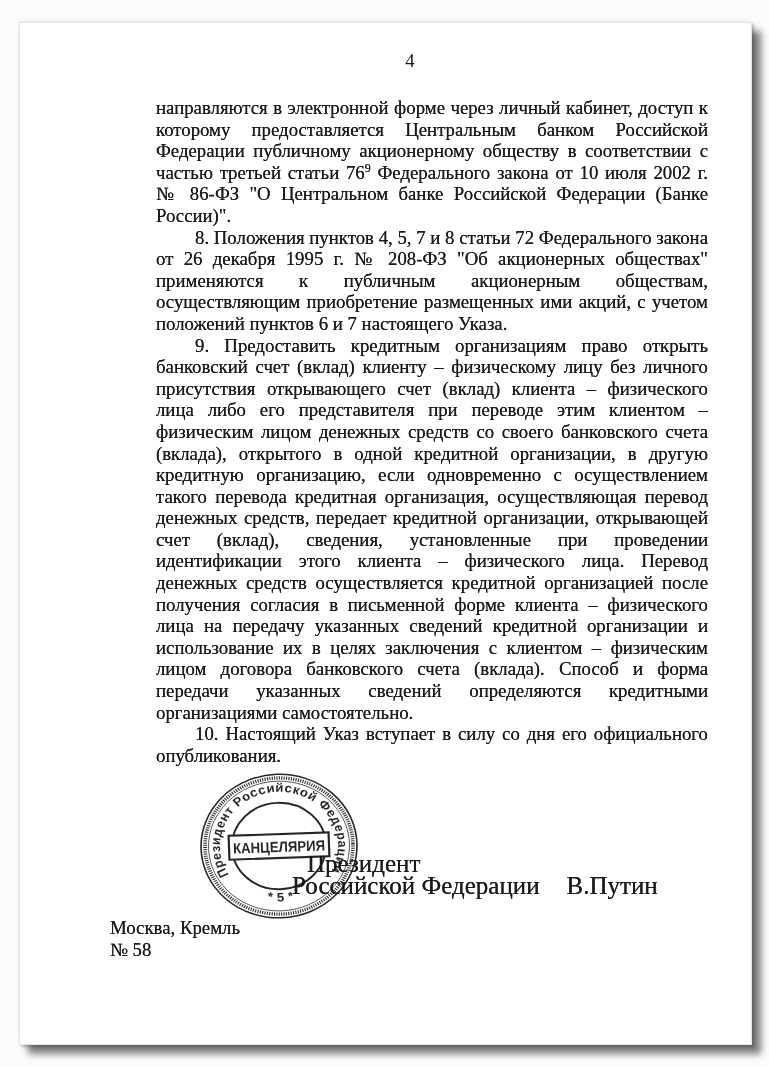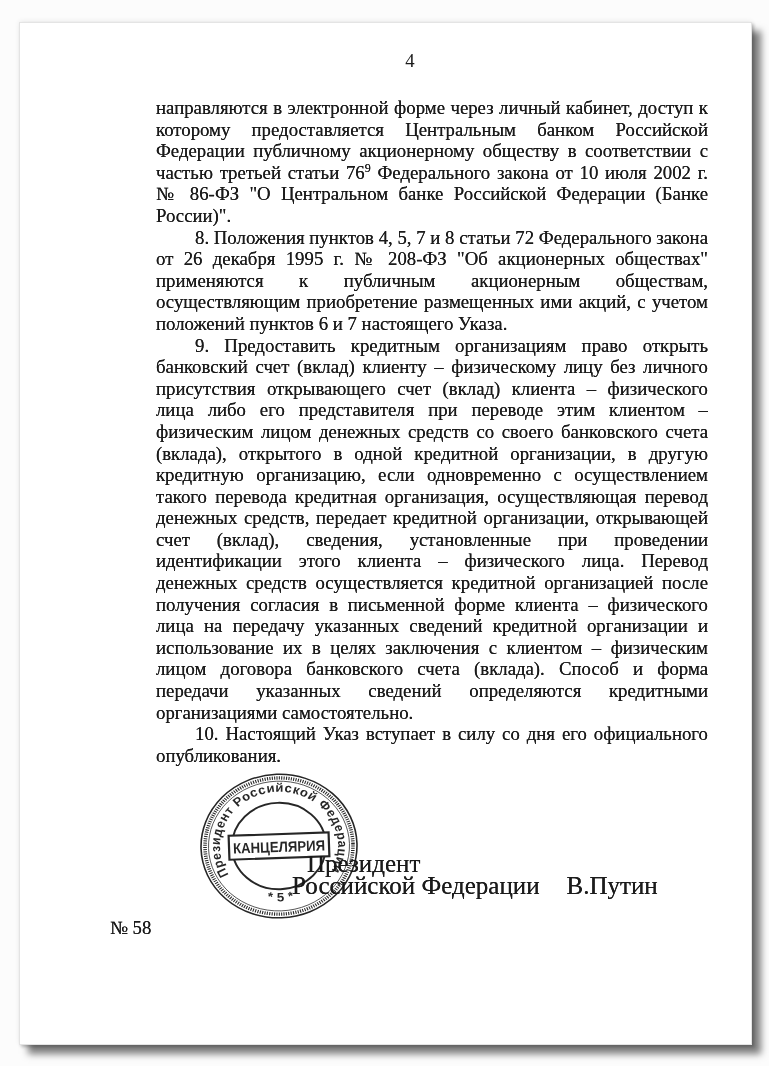--- a/index.html
+++ b/index.html
@@ -106,17 +106,18 @@
         </text>
         <text class="stamp-ring" text-anchor="middle">
           <textPath href="#arcBottom" startOffset="50%">* 5 *</textPath>
         </text>
         <rect x="36" y="69" width="100" height="26" stroke-width="2.2"></rect>
         <text class="stamp-center" x="86" y="88.5" text-anchor="middle" textLength="92" lengthAdjust="spacingAndGlyphs">КАНЦЕЛЯРИЯ</text>
       </g>
     </svg>
 
     <div class="footer-block">
+      <div>Москва, Кремль</div>
       <div>№ 58</div>
     </div>
 
   </div>
 </div>
 
 </body></html>

